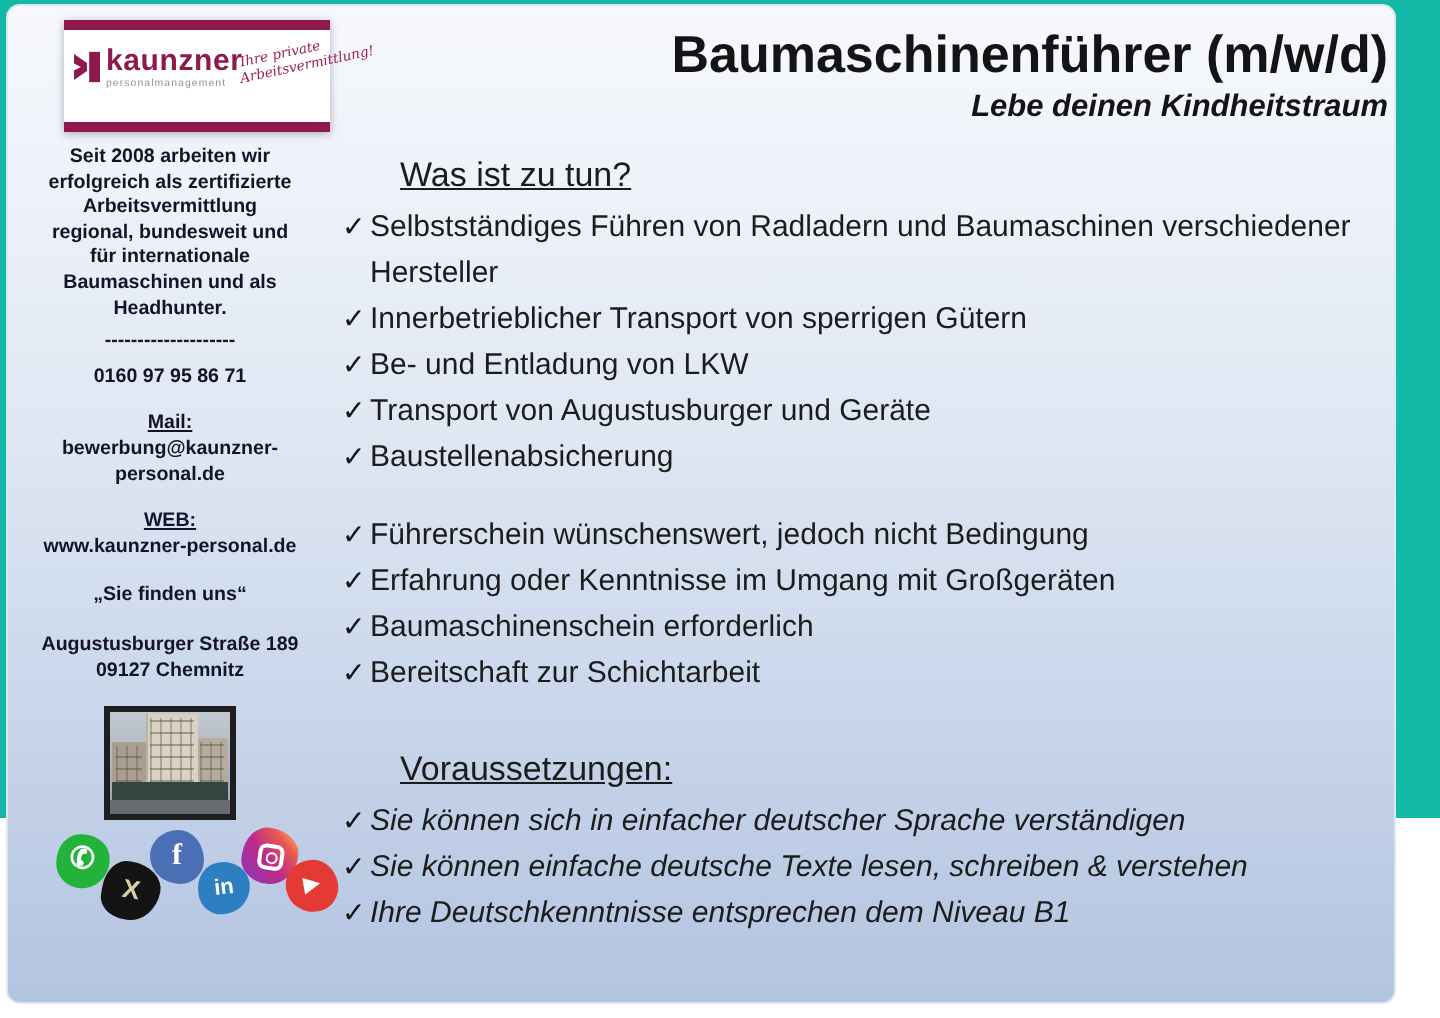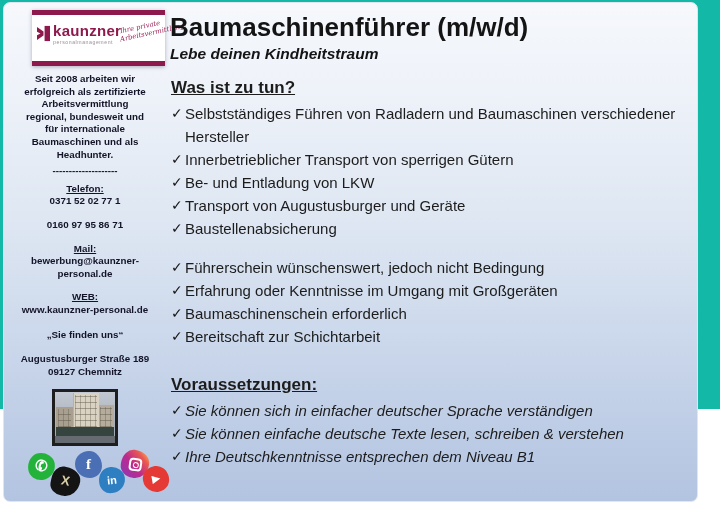--- a/index.html
+++ b/index.html
@@ -20,21 +20,21 @@
   .logo-row { position:absolute; left:5px; top:13px; display:flex; align-items:flex-start; }
   .k-glyph { width:13px; height:17px; margin-top:2px; }
   .brand-block { margin-left:3px; }
   .brand { font-size:15px; font-weight:bold; color:#8e1a4d; letter-spacing:.3px; line-height:15px; }
   .brand-sub { font-size:5.2px; color:#9a8f96; letter-spacing:.55px; margin-top:1px; }
   .tagline { position:absolute; right:2px; top:14px; width:44px; transform:rotate(-12deg);
     color:#9b2054; font-style:italic; font-size:6.8px; line-height:7.5px; text-align:center;
     font-family:"DejaVu Serif", serif; }
 
   
-  .header { position:absolute; left:166px; top:8px; width:524px; text-align:left; color:#141414; }
+  .header { position:absolute; left:166px; top:8px; width:524px; text-align:right; color:#141414; }
   .title { font-size:26px; font-weight:bold; line-height:32px; }
   .subtitle { font-size:15.5px; font-weight:bold; font-style:italic; margin-top:2px; }
 
   
   .sidebar { position:absolute; left:2px; top:70px; width:158px; text-align:center;
     color:#141428; font-size:9.8px; font-weight:bold; line-height:12.6px; }
   .sb-sep { margin:4px 0 5px; letter-spacing:0; }
   .sb-group { margin-bottom:11px; }
   .sb-label { text-decoration:underline; }
   .sb-value { padding:0 8px; }
@@ -71,21 +71,21 @@
     background:linear-gradient(45deg,#8a3ab9 0%, #bc2a8d 45%, #e95950 75%, #fccc63 100%);
     border-radius:44% 56% 50% 50% / 55% 45% 58% 42%; transform:rotate(8deg); }
   .b-yt { left:137px; top:17px; width:26px; height:26px; background:#e53935; font-size:10px;
     border-radius:52% 48% 46% 54% / 46% 54% 48% 52%; transform:rotate(-10deg); }
   .ig-cam { width:13px; height:13px; border:2px solid #fff; border-radius:4px; position:relative; }
   .ig-cam::after { content:""; position:absolute; left:2.5px; top:2.5px; width:4px; height:4px;
     border:1.5px solid #fff; border-radius:50%; }
 
   
   .content { position:absolute; left:167px; top:74px; width:524px; color:#1c1c1c; }
-  .sec-head { font-size:17px; font-weight:bold; text-decoration:underline; line-height:22px; }
+  .sec-head { font-size:17px; font-weight:normal; text-decoration:underline; line-height:22px;margin-left:29px; }
   .bullets { margin-top:3px; }
   .bullet { display:flex; font-size:15px; line-height:23px; }
   .check { flex:0 0 14px; font-size:14px; color:#141414; }
   .btext { flex:1; }
   .sec2 { margin-top:16px; } .sec3 { margin-top:26px; }
   .sec3 .btext { font-style:italic; }
   .sec3 .bullet { line-height:23px; }
 </style>
 </head>
 <body>
@@ -123,24 +123,20 @@
         <div>erfolgreich als zertifizierte</div>
         <div>Arbeitsvermittlung</div>
         <div>regional, bundesweit und</div>
         <div>für internationale</div>
         <div>Baumaschinen und als</div>
         <div>Headhunter.</div>
       </div>
       <div class="sb-sep">--------------------</div>
 
       <div class="sb-group">
-        <div class="sb-label">Telefon:</div>
-        <div class="sb-value">0371 52 02 77 1</div>
-      </div>
-      <div class="sb-group">
         <div class="sb-value">0160 97 95 86 71</div>
       </div>
       <div class="sb-group">
         <div class="sb-label">Mail:</div>
         <div class="sb-value">bewerbung@kaunzner-personal.de</div>
       </div>
       <div class="sb-group">
         <div class="sb-label">WEB:</div>
         <div class="sb-value">www.kaunzner-personal.de</div>
       </div>

